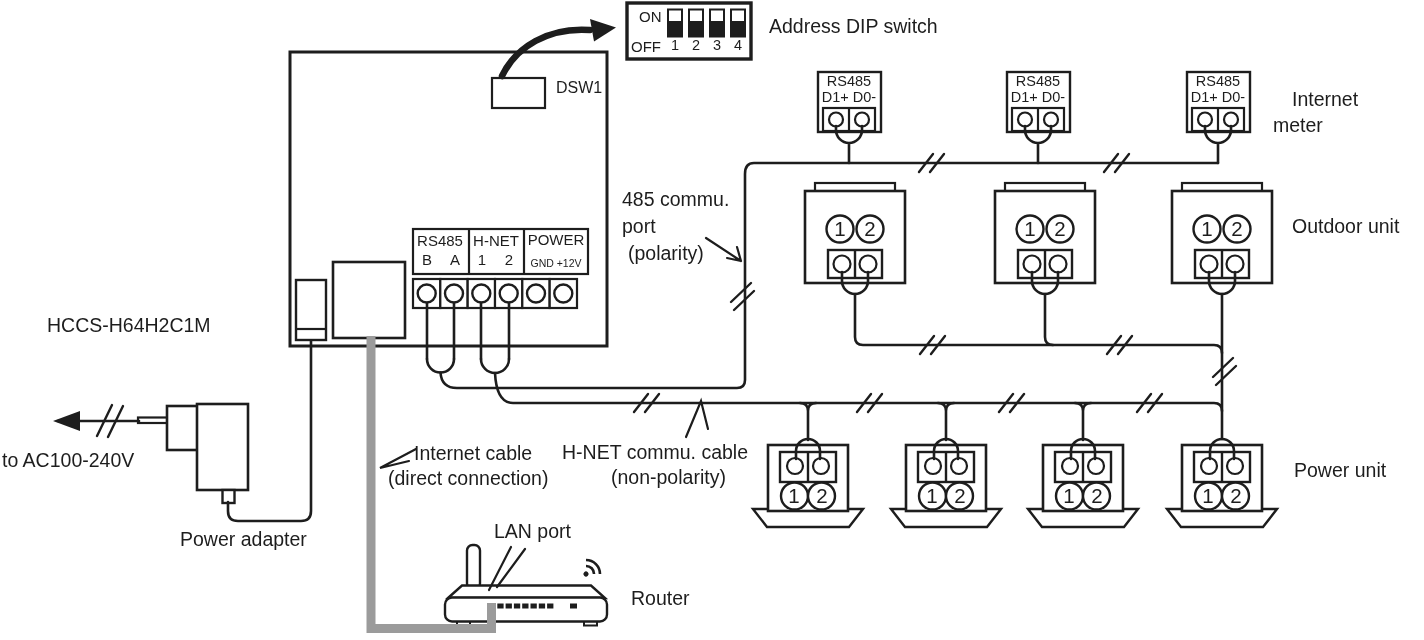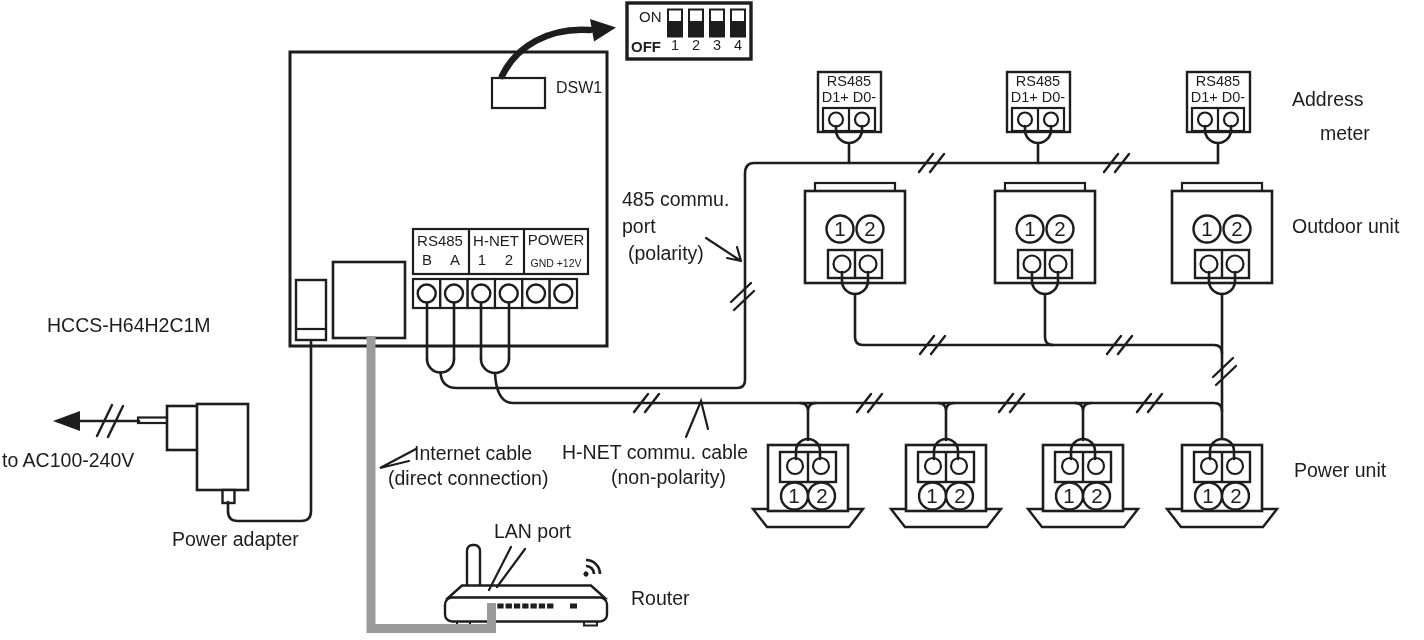--- a/index.html
+++ b/index.html
@@ -260,54 +260,55 @@
   </g>
 
   <polygon points="53,421 80,411 80,431" fill="#1d1d1d"></polygon>
   <path d="M502 76 C516 47 548 27 590 30" fill="none" stroke="#1d1d1d" stroke-width="6.5" stroke-linecap="round"></path>
   <polygon points="616,27.5 590,19 594,41.5" fill="#1d1d1d"></polygon>
 
   <path d="M371 336 V628.5 H491.5 V603" fill="none" stroke="#9b9b9b" stroke-width="9"></path>
 </svg>
 
   <div class="lbl fs13" style="left:639px;top:8px;">ON</div>
-  <div class="lbl fs13" style="left:631px;top:38px;font-weight:bold;">OFF</div>
+  <div class="lbl fs13" style="left:631px;top:38px;">OFF</div>
   <div class="lbl fs14 ctr" style="left:675px;top:37px;">1</div>
   <div class="lbl fs14 ctr" style="left:696px;top:37px;">2</div>
   <div class="lbl fs14 ctr" style="left:717px;top:37px;">3</div>
   <div class="lbl fs14 ctr" style="left:738px;top:37px;">4</div>
+  <div class="lbl fs19" style="left:769px;top:15px;">Address DIP switch</div>
 
   <div class="lbl fs16" style="left:556px;top:79px;">DSW1</div>
   <div class="lbl fs19" style="left:47px;top:314px;">HCCS-H64H2C1M</div>
 
   <div class="lbl fs15 ctr" style="left:440px;top:232px;">RS485</div>
   <div class="lbl fs15 ctr" style="left:427px;top:251px;">B</div>
   <div class="lbl fs15 ctr" style="left:455px;top:251px;">A</div>
   <div class="lbl fs15 ctr" style="left:496px;top:232px;">H-NET</div>
   <div class="lbl fs15 ctr" style="left:482px;top:251px;">1</div>
   <div class="lbl fs15 ctr" style="left:509px;top:251px;">2</div>
   <div class="lbl fs15 ctr" style="left:556px;top:231px;">POWER</div>
   <div class="lbl fs10 ctr" style="left:556px;top:257px;">GND +12V</div>
 
   <div class="lbl fs19" style="left:2px;top:449px;">to AC100-240V</div>
-  <div class="lbl fs19" style="left:172px;top:528px;">Power adapter</div>
+  <div class="lbl fs19" style="left:180px;top:528px;">Power adapter</div>
 
   <div class="lbl fs19" style="left:414px;top:442px;">Internet cable</div>
   <div class="lbl fs19" style="left:388px;top:467px;">(direct connection)</div>
   <div class="lbl fs19" style="left:562px;top:441px;">H-NET commu. cable</div>
   <div class="lbl fs19" style="left:611px;top:466px;">(non-polarity)</div>
   <div class="lbl fs19" style="left:622px;top:188px;">485 commu.</div>
   <div class="lbl fs19" style="left:622px;top:215px;">port</div>
   <div class="lbl fs19" style="left:628px;top:242px;">(polarity)</div>
 
   <div class="lbl fs19" style="left:494px;top:520px;">LAN port</div>
   <div class="lbl fs19" style="left:631px;top:587px;text-align:center;">Router</div>
 
-  <div class="lbl fs19" style="left:1292px;top:88px;">Address</div>
-  <div class="lbl fs19" style="left:1320px;top:114px;margin-top:8px;">meter</div>
+  <div class="lbl fs19" style="left:1292px;top:88px;">Internet</div>
+  <div class="lbl fs19" style="left:1273px;top:114px;">meter</div>
   <div class="lbl fs19" style="left:1292px;top:215px;">Outdoor unit</div>
   <div class="lbl fs19" style="left:1294px;top:459px;">Power unit</div>
 
   <div class="lbl fs14 ctr" style="left:849px;top:73px;">RS485</div>
   <div class="lbl fs14 ctr" style="left:849px;top:89px;">D1+ D0-</div>
   <div class="lbl fs14 ctr" style="left:1038px;top:73px;">RS485</div>
   <div class="lbl fs14 ctr" style="left:1038px;top:89px;">D1+ D0-</div>
   <div class="lbl fs14 ctr" style="left:1218px;top:73px;">RS485</div>
   <div class="lbl fs14 ctr" style="left:1218px;top:89px;">D1+ D0-</div>
 

